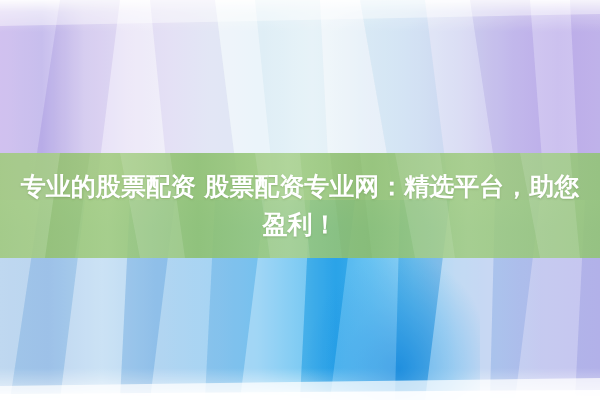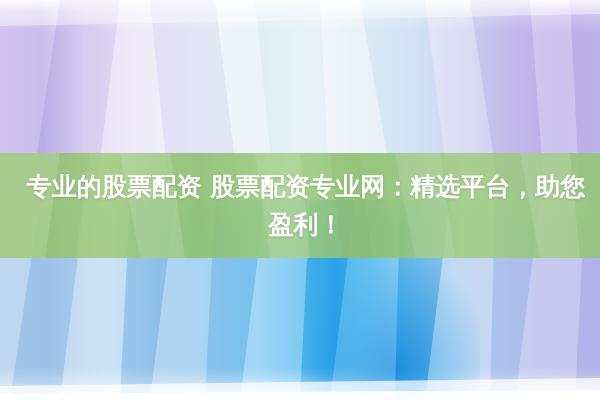--- a/index.html
+++ b/index.html
@@ -109,21 +109,21 @@
     background: linear-gradient(to right,
       rgba(150,196,113,0.90) 0%,
       rgba(160,203,124,0.86) 18%,
       rgba(141,192,112,0.90) 33%,
       rgba(158,203,126,0.86) 48%,
       rgba(143,192,114,0.90) 62%,
       rgba(160,204,128,0.85) 78%,
       rgba(146,196,118,0.89) 100%);
     display: flex;
     align-items: center;
-    justify-content: flex-end;
+    justify-content: center;
   }
   #green-band-facets {
     position: absolute;
     left: 0; top: 0;
     width: 600px; height: 105px;
     pointer-events: none;
   }
   #green-band-facets svg { display:block; width:600px; height:105px; }
 
   #headline {

